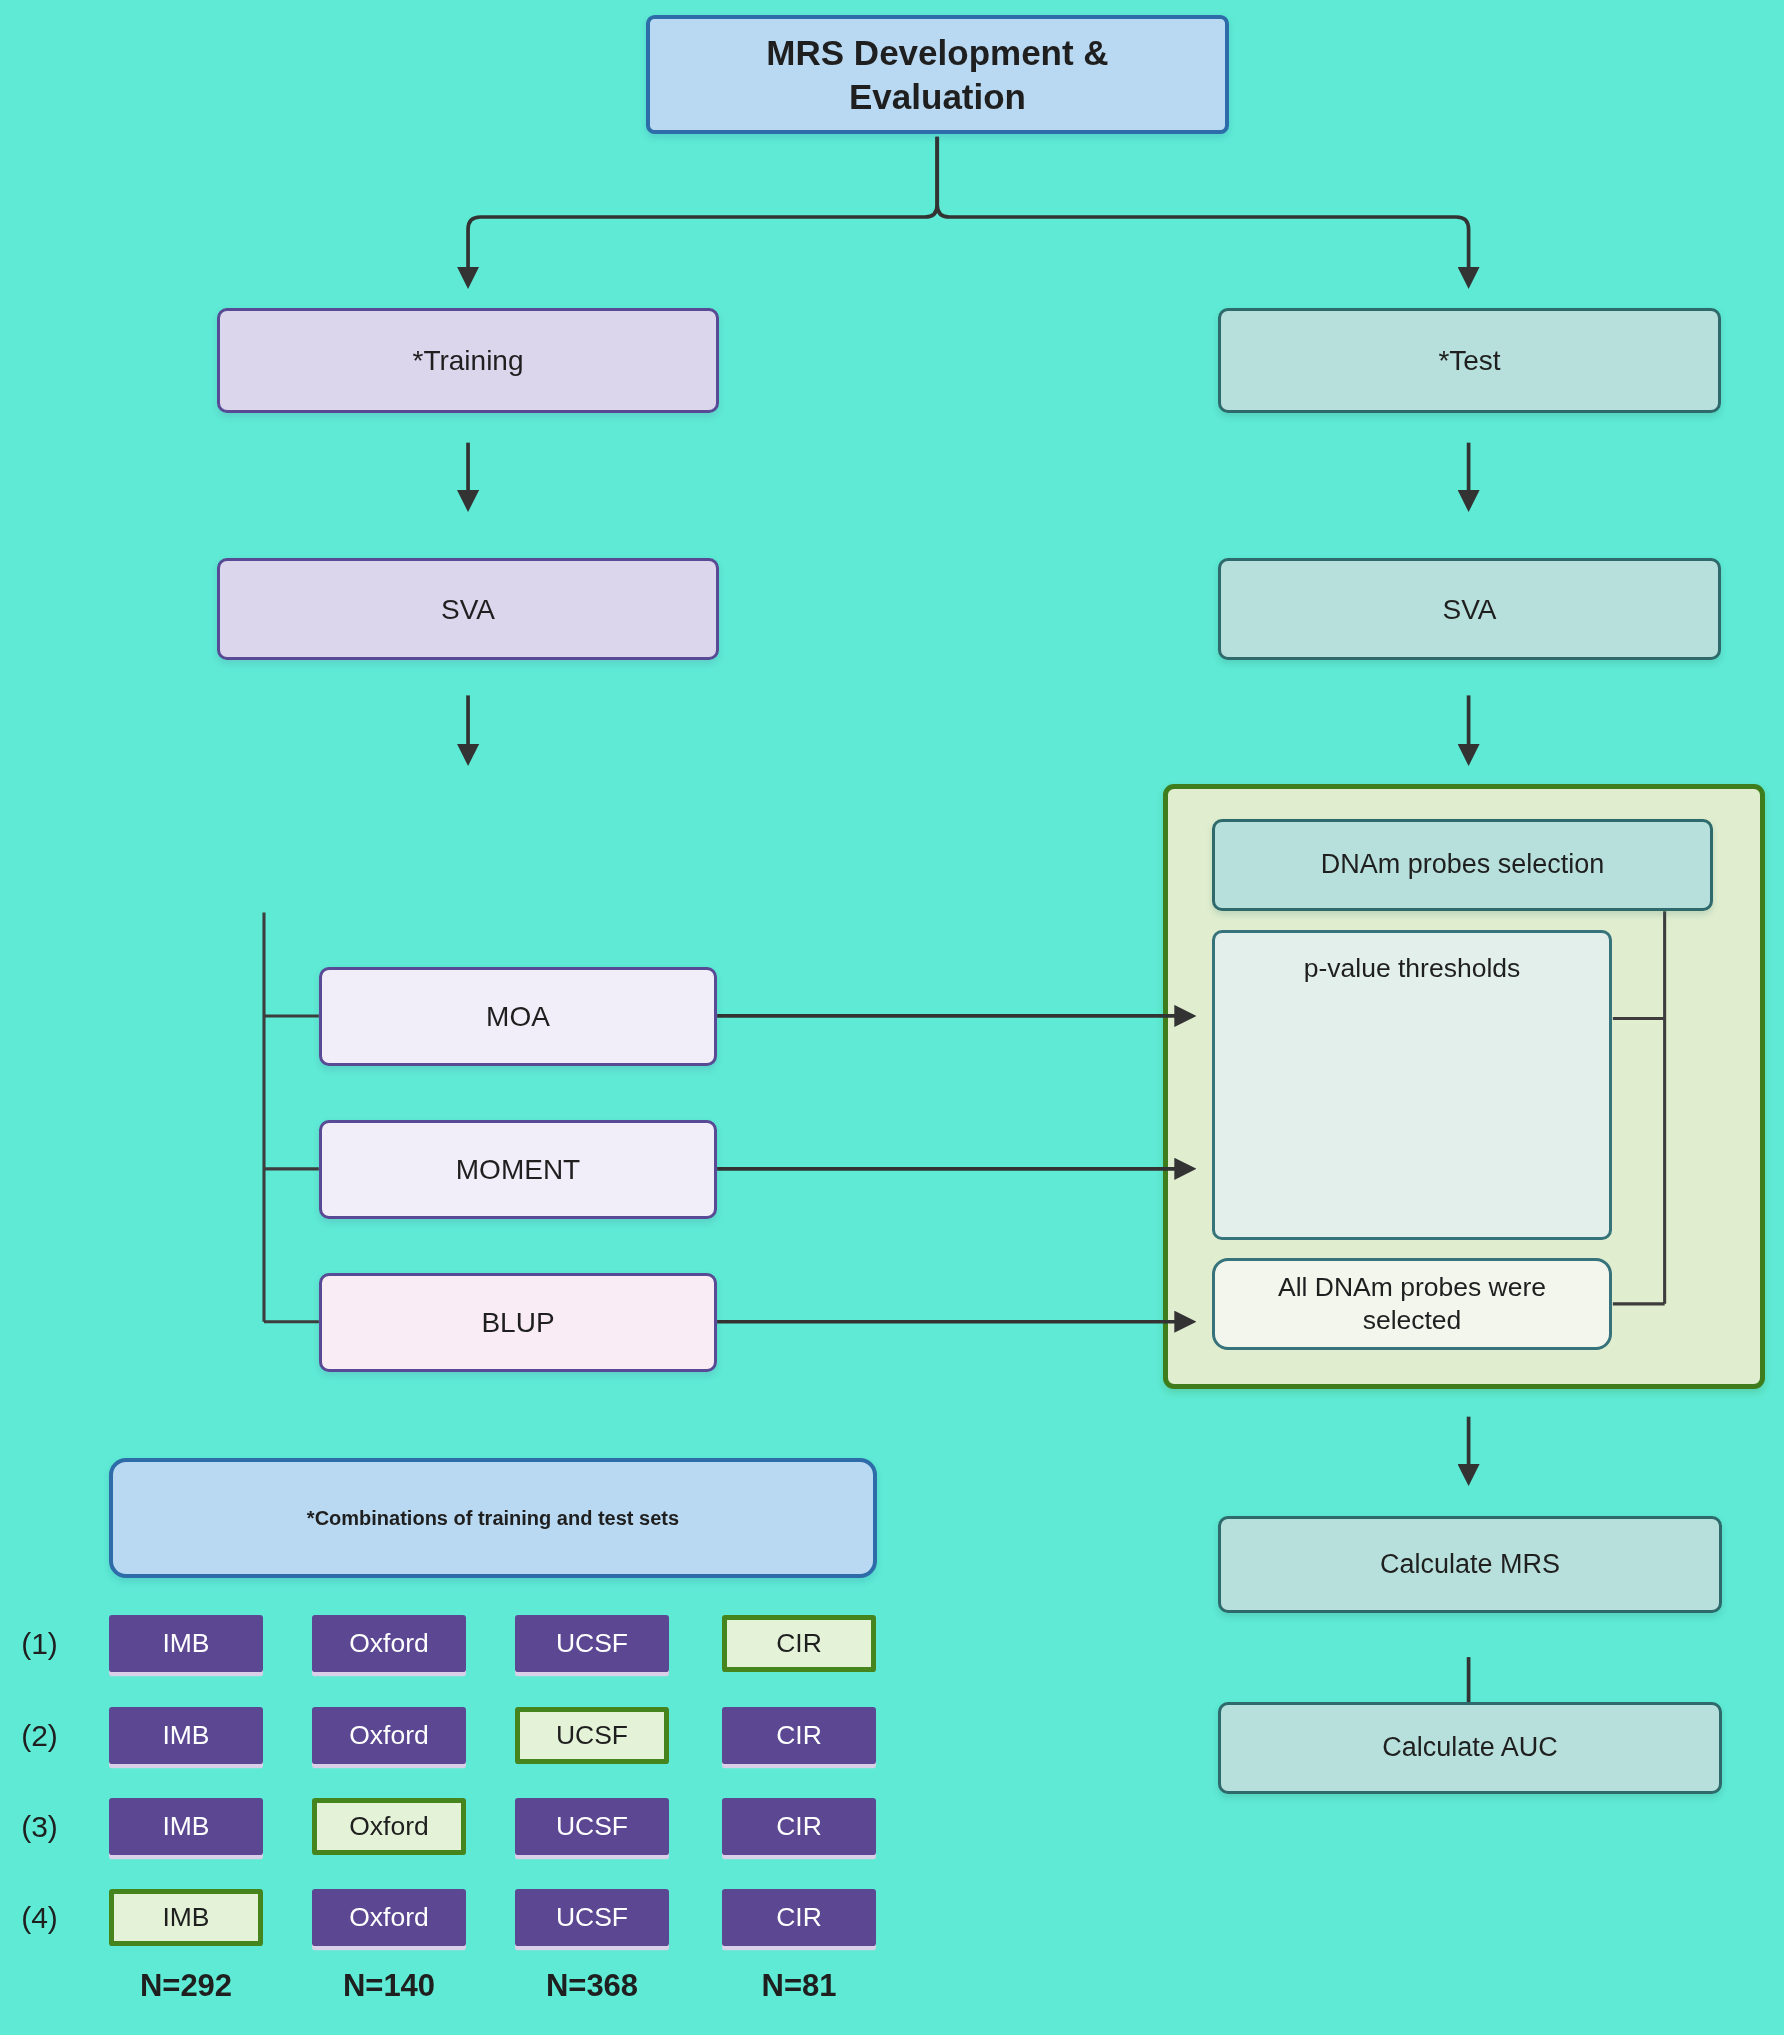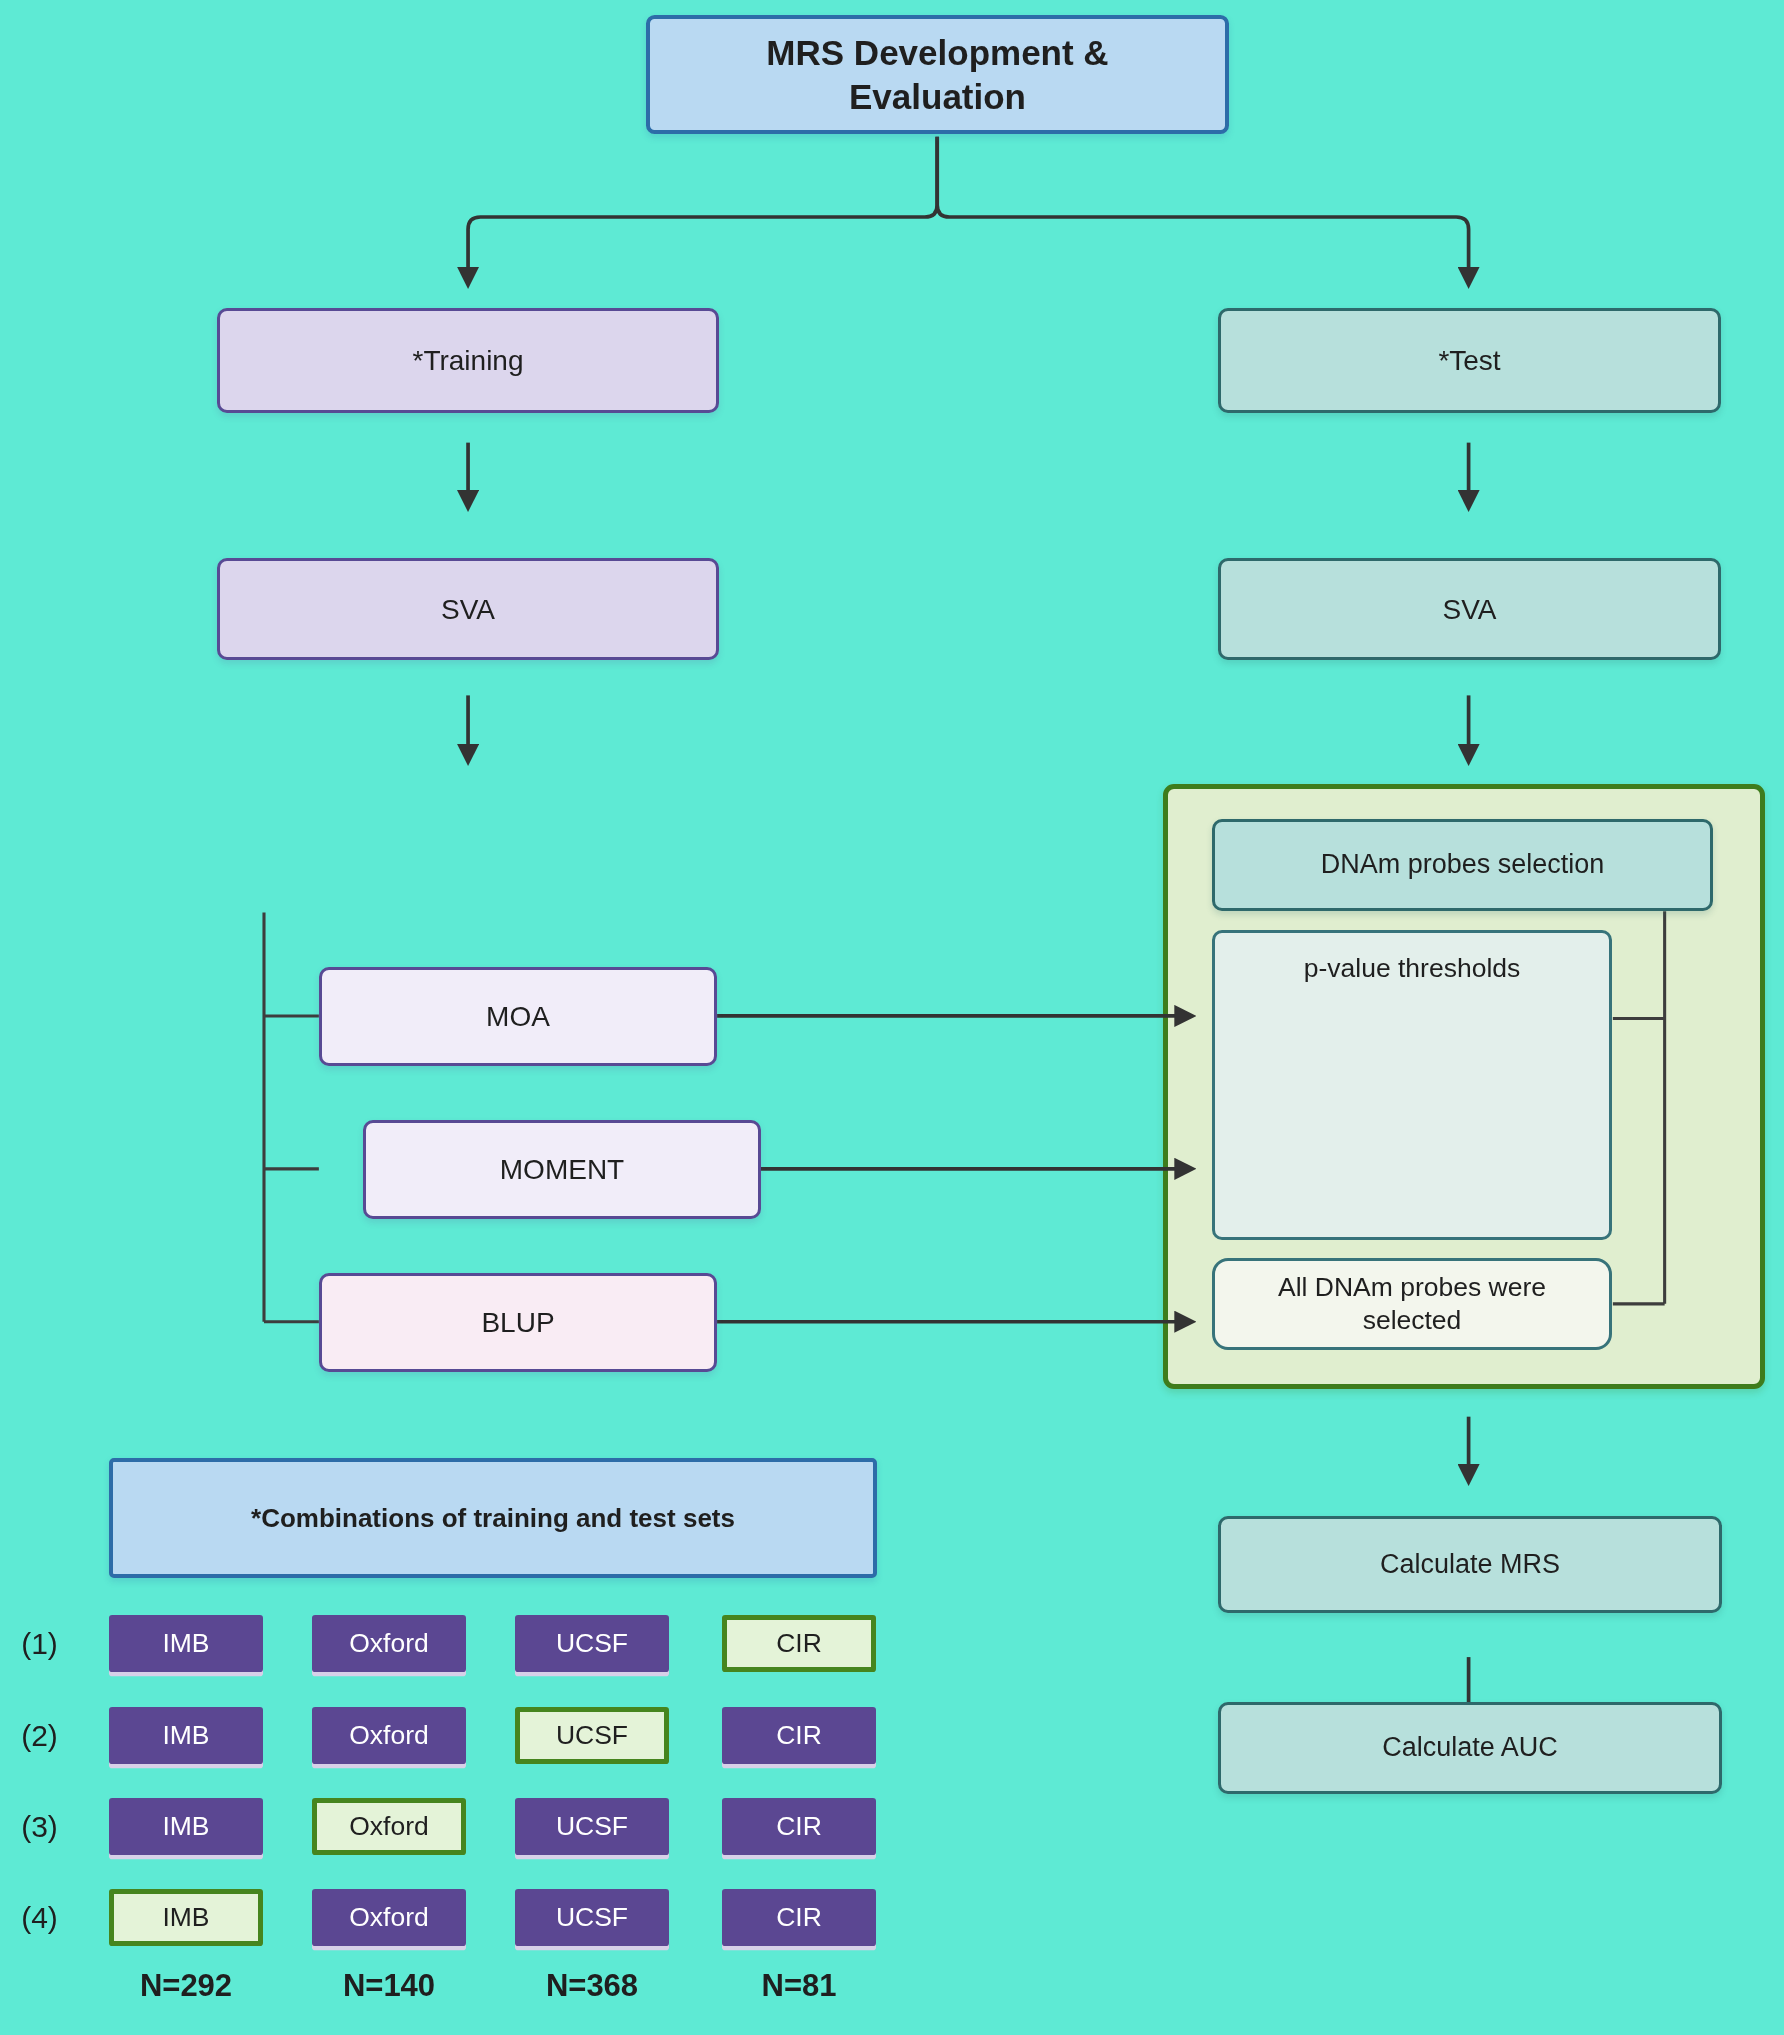--- a/index.html
+++ b/index.html
@@ -20,21 +20,21 @@
     line-height:1.25;
   }
   
   .blue{
     background:#b9d9f2;
     border:4.3px solid #2d6ca8;
     border-radius:8.6px;
     box-shadow:0 3.7px 6.2px rgba(45,108,168,0.18);
   }
   .title-box{font-size:35px;font-weight:bold;padding:0 105px;}
-  .combos-title{font-size:26px;font-weight:bold;border-radius:5px;padding:0 115px;}
+  .combos-title{font-size:20px;font-weight:bold;border-radius:17px;padding:0 115px;}
   
   .lav{
     background:#dcd6ed;
     border:3.7px solid #584a94;
     border-radius:10px;
     font-size:28px;
     box-shadow:0 3.7px 6.2px rgba(88,74,148,0.15);
   }
   .lav-light{background:#f1edf9;}
   .lav-pink{background:#f9ecf4;}
@@ -145,21 +145,21 @@
       <path d="M428,1480 L428,2144 M428,1648 L517,1648 M428,1896 L517,1896 M428,2144 L517,2144"></path>
       <path d="M2700,1478 L2700,2115 M2616,1652 L2700,1652 M2616,2115 L2700,2115"></path>
     </g>
   </svg>
 
   <div class="box blue title-box" style="left:646px;top:15.4px;width:583px;height:119px;">MRS Development &amp; Evaluation</div>
 
   <div class="box lav" style="left:217px;top:308px;width:502px;height:105px;">*Training</div>
   <div class="box lav" style="left:217px;top:558px;width:502px;height:102px;">SVA</div>
   <div class="box lav lav-light" style="left:319px;top:967px;width:398px;height:99px;">MOA</div>
-  <div class="box lav lav-light" style="left:319px;top:1120px;width:398px;height:99px;margin-left:44px;">MOMENT</div>
+  <div class="box lav lav-light" style="left:319px;top:1120px;width:398px;height:99px;">MOMENT</div>
   <div class="box lav lav-pink" style="left:319px;top:1273px;width:398px;height:99px;">BLUP</div>
 
   <div class="box teal" style="left:1218px;top:308px;width:503px;height:105px;">*Test</div>
   <div class="box teal" style="left:1218px;top:558px;width:503px;height:102px;">SVA</div>
 
   <div class="box teal" style="left:1212px;top:819px;width:501px;height:92px;font-size:27px;">DNAm probes selection</div>
 
   <div class="box pvalue-box" style="left:1212px;top:930px;width:400px;height:310px;">
     <div class="pv-title">p-value thresholds</div>
   </div>

